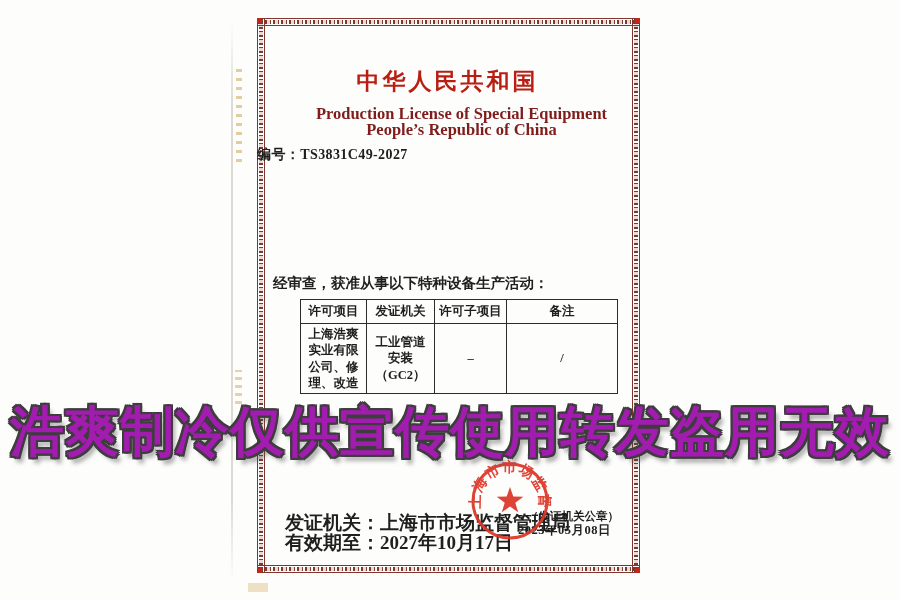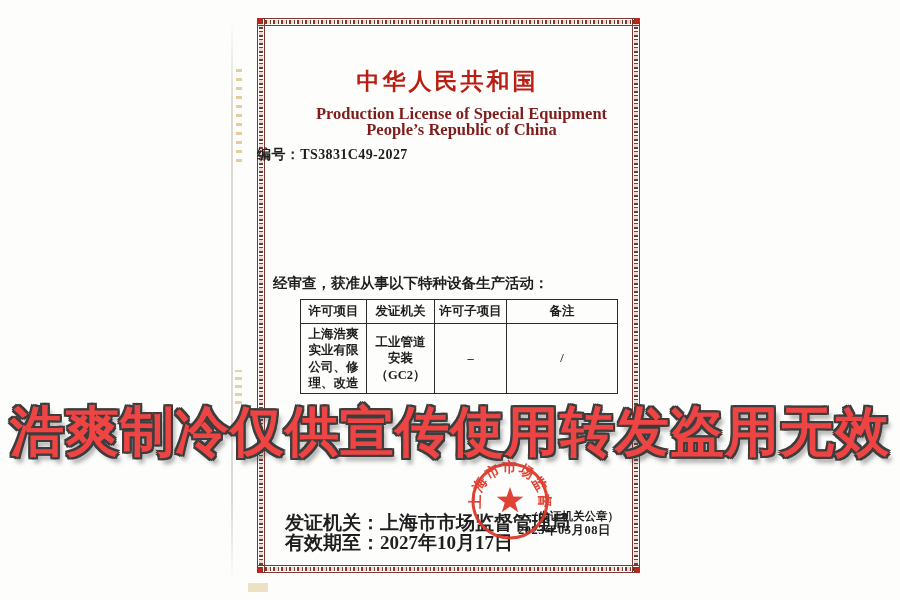--- a/index.html
+++ b/index.html
@@ -56,21 +56,21 @@
   
   .bottom-info{position:absolute;left:285px;top:513px;font-size:19px;font-weight:bold;line-height:20px;}
   .bottom-info div{white-space:nowrap;}
   
   .stamp{position:absolute;left:468px;top:459px;z-index:6;opacity:.93;}
   .stamp-note{position:absolute;left:527px;top:509px;z-index:5;font-size:11.5px;font-weight:bold;white-space:nowrap;}
   .stamp-date{position:absolute;left:518px;top:522px;z-index:5;font-size:12.5px;font-weight:bold;letter-spacing:.5px;white-space:nowrap;}
   
   .watermark{position:absolute;left:0;top:396px;width:900px;z-index:30;text-align:center;
     font-family:"DejaVu Sans","Liberation Sans",sans-serif;font-weight:bold;font-size:54px;
-    letter-spacing:1px;color:#ef4444;white-space:nowrap;
+    letter-spacing:1px;color:#a21caf;white-space:nowrap;
     text-shadow:-2px -2px 0 #3d3d3d,2px -2px 0 #3d3d3d,-2px 2px 0 #3d3d3d,2px 2px 0 #3d3d3d,
       0 -2px 0 #3d3d3d,0 2px 0 #3d3d3d,-2px 0 0 #3d3d3d,2px 0 0 #3d3d3d,4px 6px 4px rgba(70,70,70,.45);}
 </style>
 </head>
 <body>
 
 <div class="page">
 
   <div class="paper-edge"></div>
   <div class="bleed bleed-1"></div>

